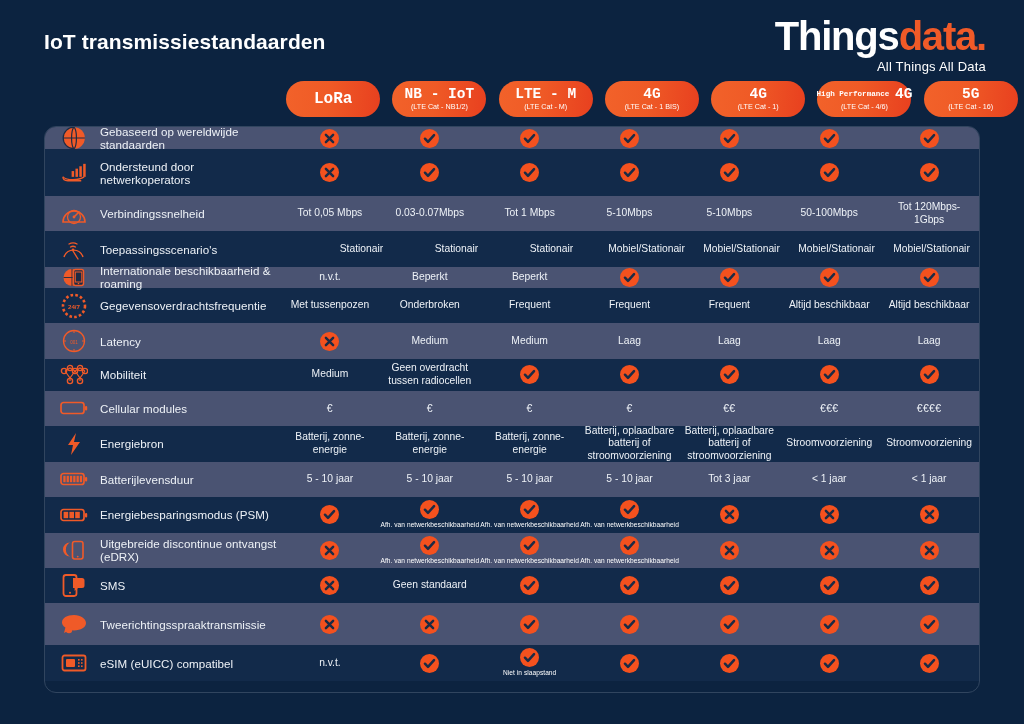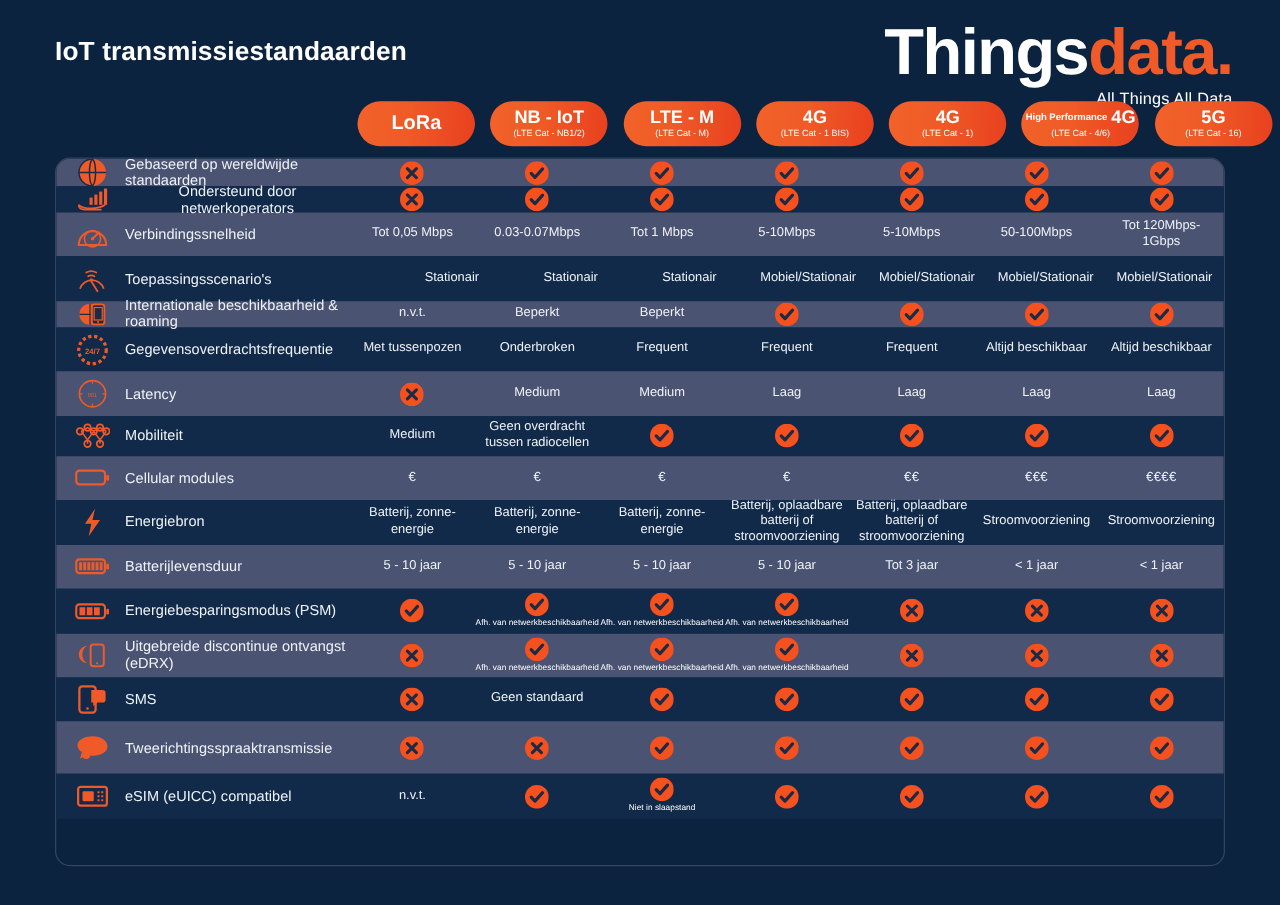--- a/index.html
+++ b/index.html
@@ -11,39 +11,39 @@
     overflow:hidden;
   }
   .page{position:relative;width:1024px;height:724px;}
 
   
   .title{
     position:absolute;left:44px;top:30px;
     font-size:21px;font-weight:bold;letter-spacing:.1px;color:#ffffff;
   }
   .logo{position:absolute;right:38px;top:16px;text-align:right;line-height:1;}
-  .logo-main{font-size:52px;font-weight:bold;letter-spacing:-1.2px;margin-left:37px;}
+  .logo-main{font-size:40px;font-weight:bold;letter-spacing:-1.2px;margin-left:37px;}
   .logo-things{color:#ffffff;}
   .logo-data{color:#f05a28;}
   .logo-dot{color:#f05a28;}
   .logo-tag{font-size:13px;font-weight:normal;color:#ffffff;margin-top:4px;letter-spacing:.2px;}
 
   
   .pills{
     position:absolute;left:280px;top:80px;width:744px;height:38px;
     display:flex;
   }
   .pill-wrap{width:106.28px;display:flex;align-items:center;justify-content:center;}
   .pill{
     width:94px;height:36px;border-radius:18px;
     background:linear-gradient(95deg,#f2622a 0%,#ef5a26 45%,#e8401f 100%);
     display:flex;flex-direction:column;align-items:center;justify-content:center;
     line-height:1.05;text-align:center;
   }
-  .pill-title{font-size:14.5px;font-weight:bold;color:#fff;white-space:nowrap;}
+  .pill-title{font-size:14.5px;font-weight:bold;color:#fff;white-space:nowrap;font-family:Liberation Mono, monospace;}
   .pill-title .hp{font-size:7.6px;font-weight:bold;vertical-align:2px;margin-right:1px;}
   .pill-sub{font-size:7.2px;color:#fff;margin-top:1px;white-space:nowrap;}
   .pill.no-sub .pill-title{font-size:16px;}
 
   
   .panel{
     position:absolute;left:44px;top:126px;width:936px;height:567px;
     border-radius:12px;overflow:hidden;
     border:1px solid #2f4straight;
     border:1px solid #31455f;
@@ -202,21 +202,21 @@
           <div class="cell">
             <span class="mark">
               <svg width="19" height="19" viewBox="0 0 20 20">
                 <circle cx="10" cy="10" r="10" fill="#f4511e"></circle>
                 <path d="M5.2 10.2l3.2 3.4 6.4-7.2" stroke="#1b2b45" stroke-width="2.6" fill="none" stroke-linecap="round" stroke-linejoin="round"></path>
               </svg>
             </span>
           </div>
         </div>
       </div>
-      <div class="row even" style="height: 21px; text-align: center;">
+      <div class="row even" style="height: 47px;">
         <div class="lbl">
           <span class="ico">
             <svg width="27" height="22" viewBox="0 0 28 22">
               <rect x="11" y="9" width="2.6" height="6" fill="#f05a28"></rect>
               <rect x="15" y="6.5" width="2.6" height="8.5" fill="#f05a28"></rect>
               <rect x="19" y="4" width="2.6" height="11" fill="#f05a28"></rect>
               <rect x="23" y="1.5" width="2.6" height="13.5" fill="#f05a28"></rect>
               <path d="M2 15c4 4 16 4 22 0" stroke="#f05a28" stroke-width="1.4" fill="none"></path>
               <path d="M2 15c0 3 2 4 5 4h14" stroke="#f05a28" stroke-width="1.4" fill="none"></path>
             </svg>

